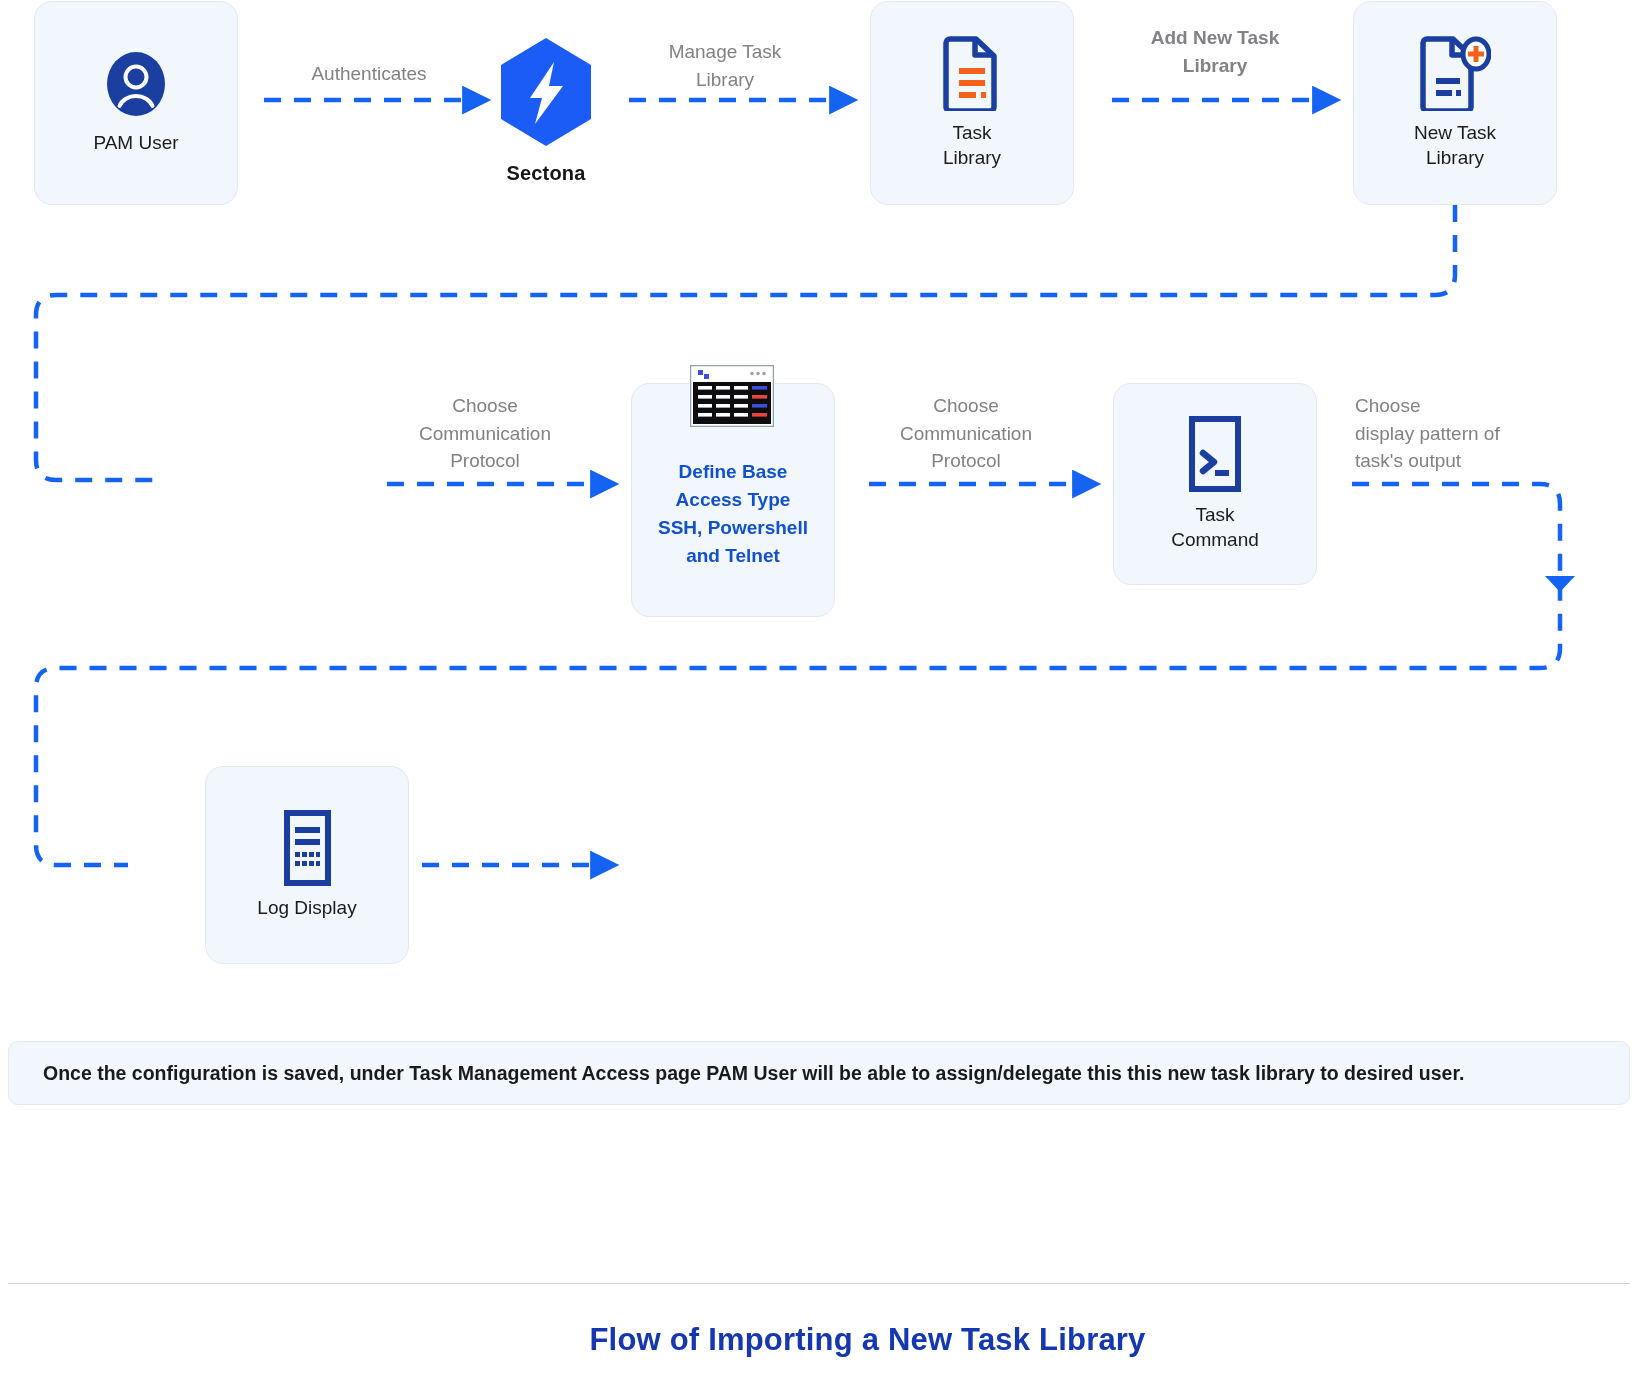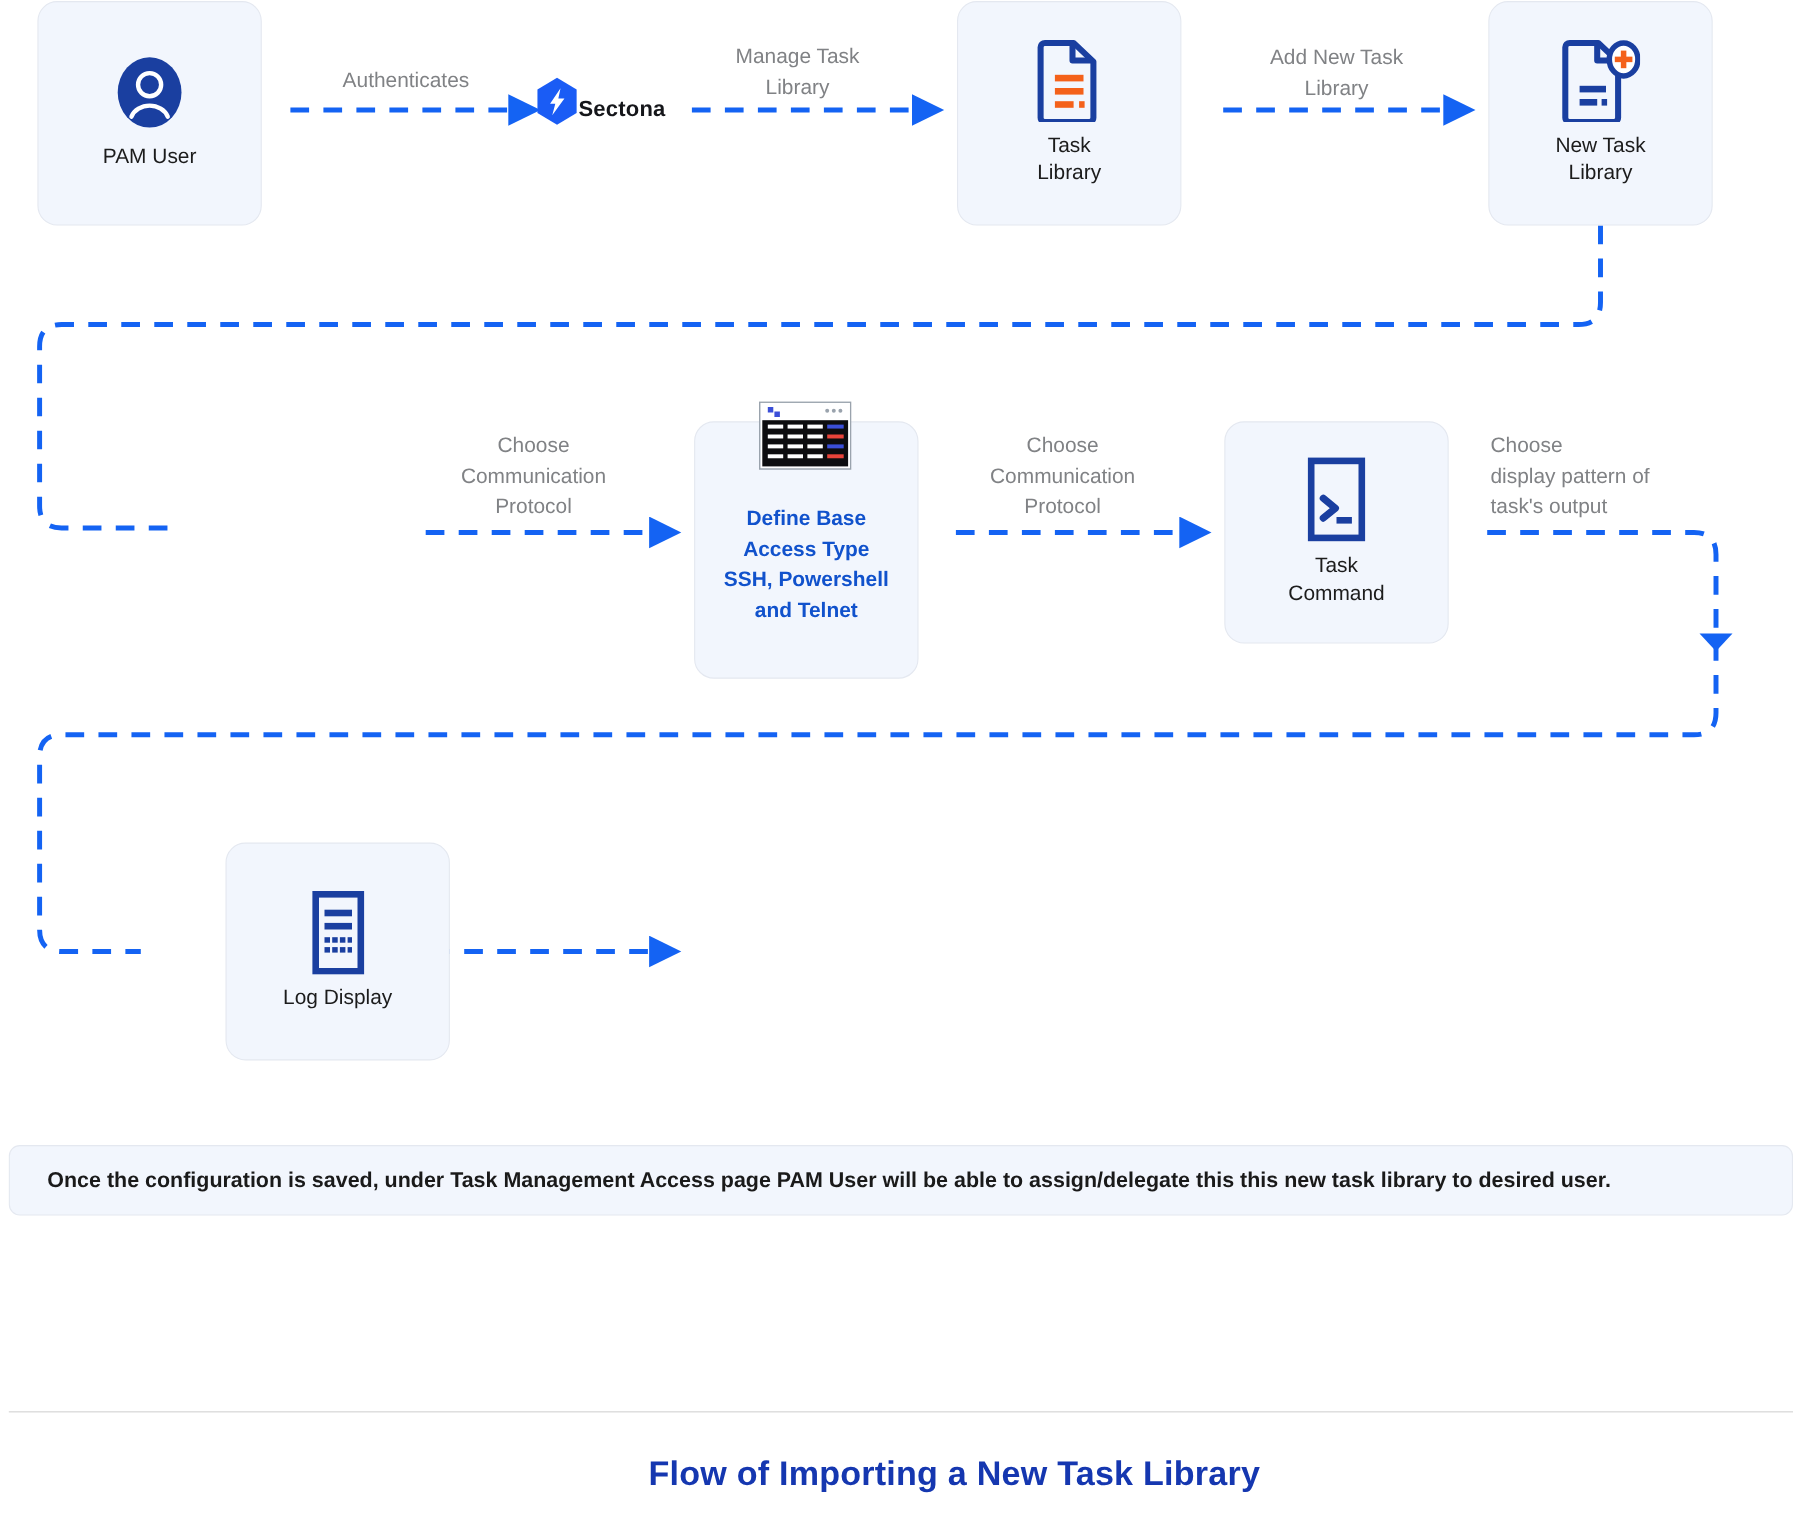--- a/index.html
+++ b/index.html
@@ -46,21 +46,21 @@
   .node.accent .node-label {
     color: #1152cc;
     font-weight: bold;
     font-size: 19px;
     line-height: 1.48;
   }
 
   
   .logo-node {
     position:absolute;
-    display:flex; flex-direction:row; align-items:center;
+    display:flex; flex-direction:column; align-items:center;
     z-index:3;
   }
   .logo-node .logo-text {
     margin-top: 14px;
     font-size: 20px;
     font-weight: bold;
     color: #15161a;
     letter-spacing: .2px;
   }
 
@@ -195,21 +195,21 @@
         <rect x="49" y="16.5" width="16" height="5" fill="#f4611a"></rect>
       </svg>
     </div>
     <div class="node-label">New Task
 Library</div>
   </div>
 
   <div class="edge-label center" style="left:244px; top:60px; width:250px;">Authenticates</div>
   <div class="edge-label center" style="left:610px; top:38px; width:230px;">Manage Task
 Library</div>
-  <div class="edge-label center" style="left:1100px; top:39px; width:230px;">Add New Task
+  <div class="edge-label center" style="left:1100px; top:24px; width:230px;font-weight:bold;">Add New Task
 Library</div>
 
 
   <div class="node accent" style="left:631px; top:383px; width:204px; height:234px;">
     <div class="node-label" style="margin-top:28px;">Define Base
 Access Type
 SSH, Powershell
 and Telnet</div>
   </div>
   <div class="term-badge" style="left:690px; top:365px;">

